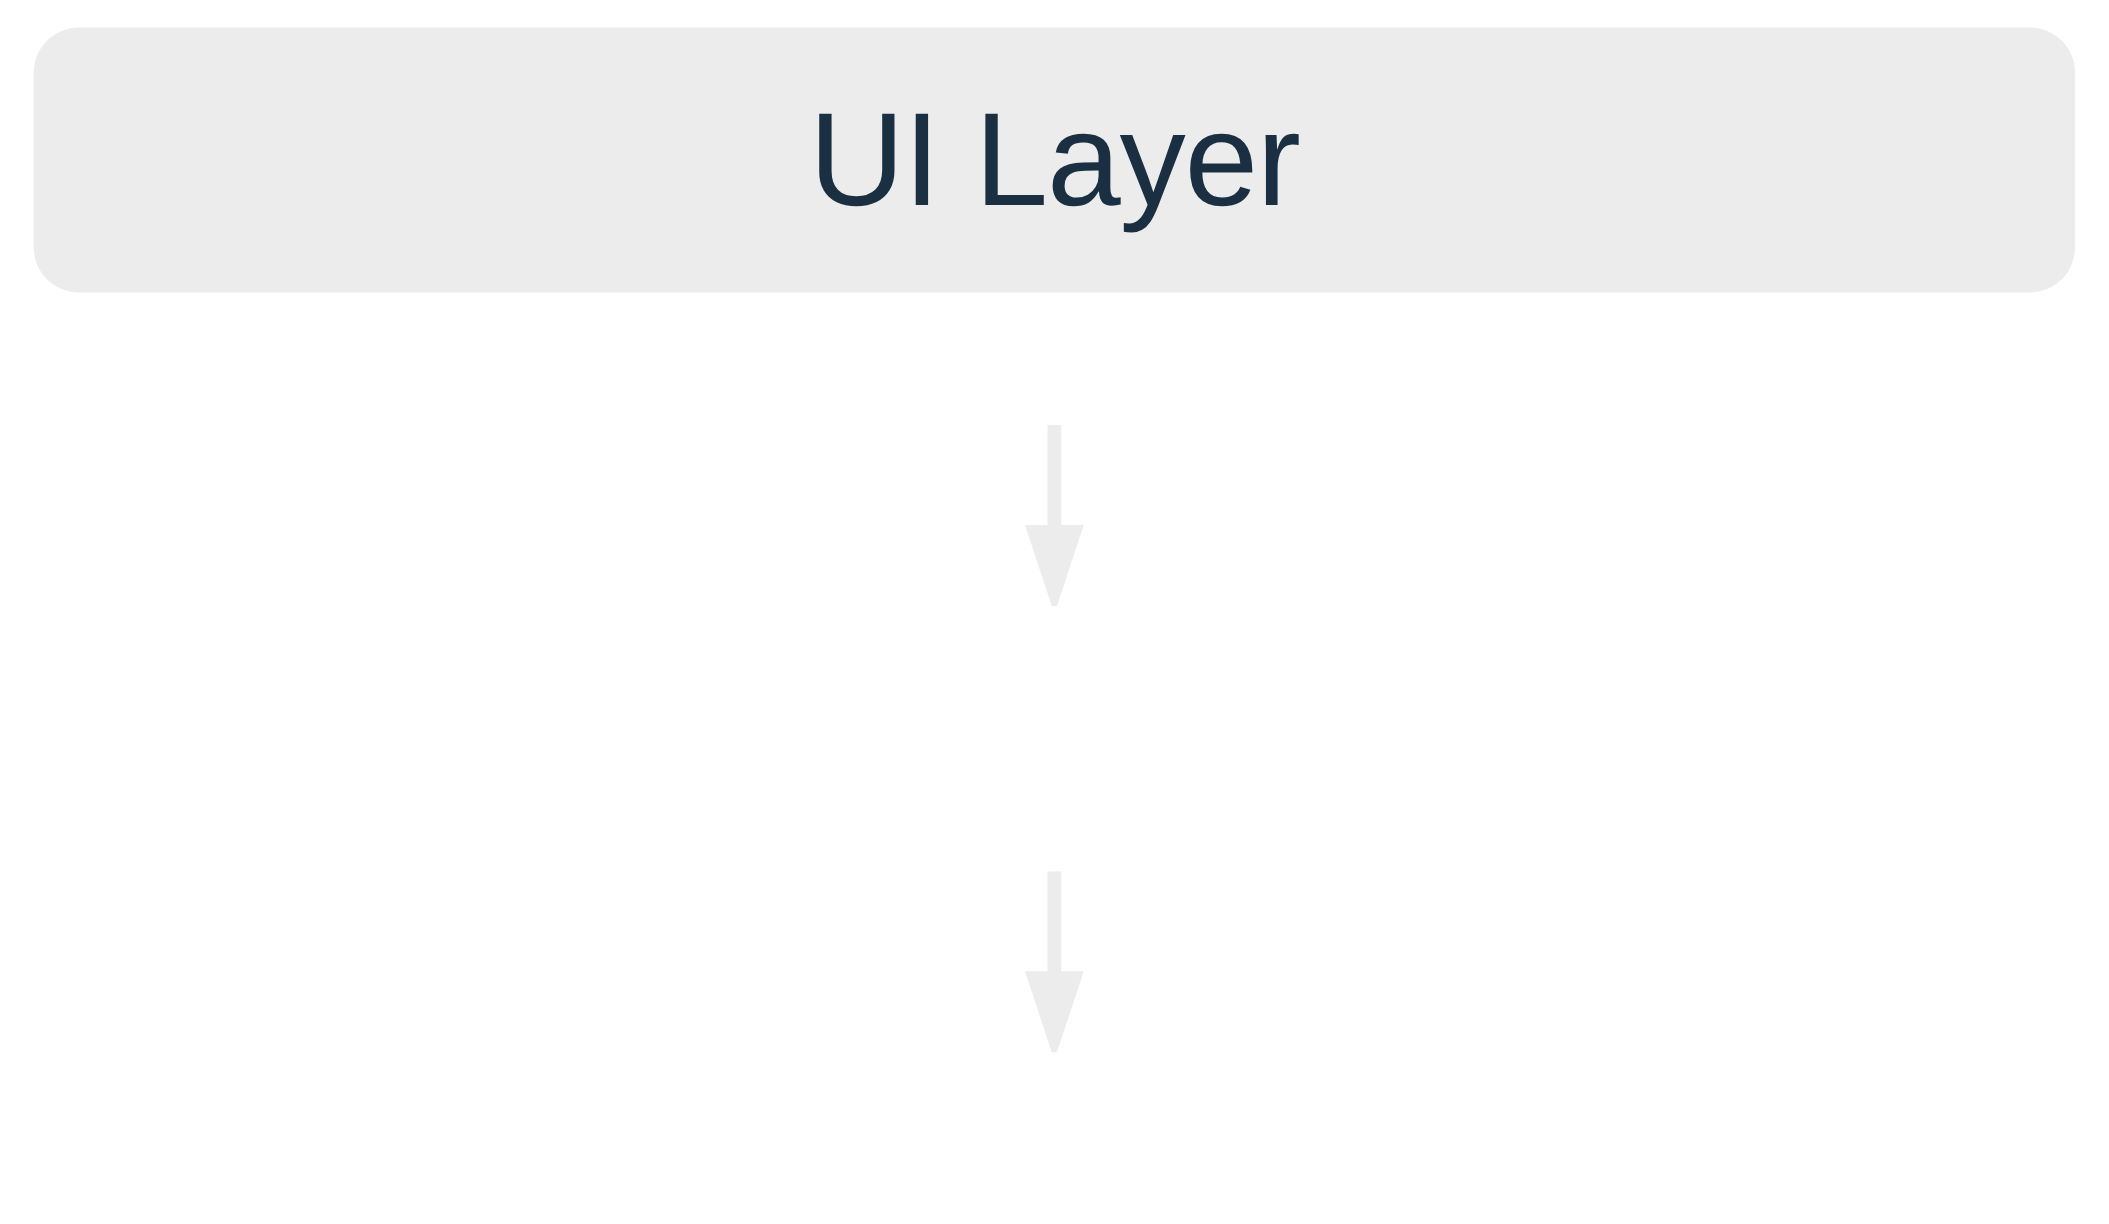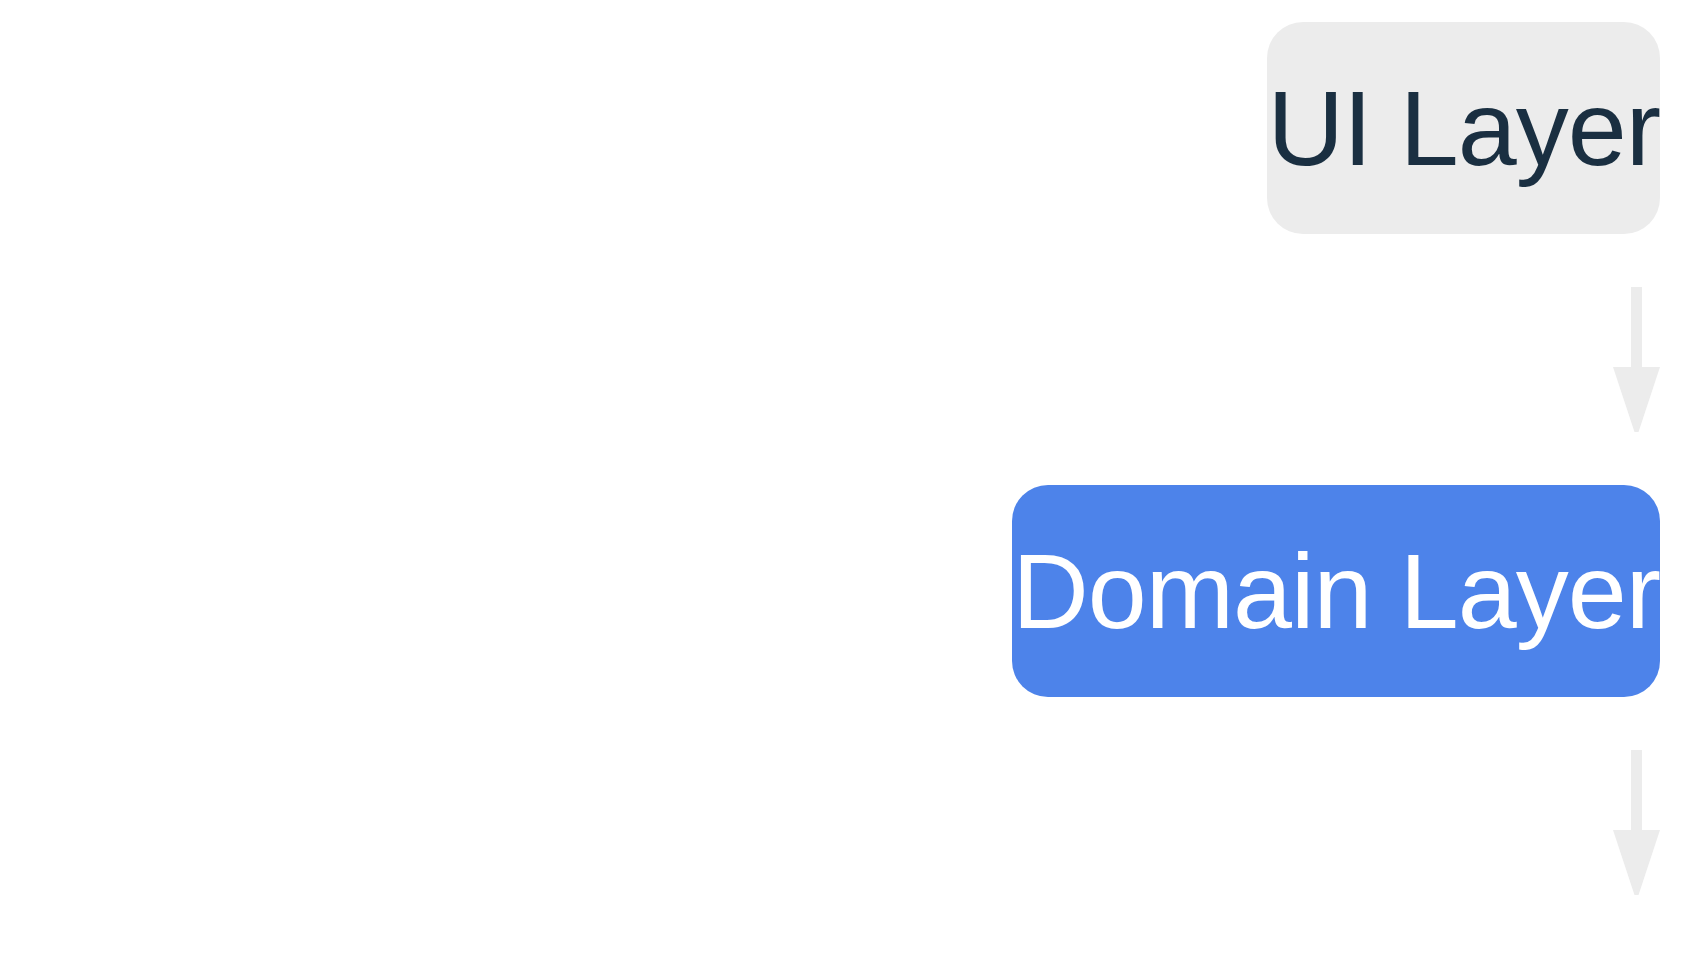--- a/index.html
+++ b/index.html
@@ -11,21 +11,20 @@
     position: relative;
     width: 1687px;
     height: 979px;
     box-sizing: border-box;
     padding: 22px 27px 31px 27px;
     display: flex;
     flex-direction: column;
     font-family: "Liberation Sans", sans-serif;
     background: #ffffff;
     overflow: hidden;
-    align-items: flex-end;
   }
   .layer-box {
     height: 212px;
     flex: 0 0 auto;
     border-radius: 36px;
     display: flex;
     align-items: center;
     justify-content: center;
   }
   .layer-box.muted {
@@ -66,23 +65,20 @@
     <span class="layer-label">UI Layer</span>
   </div>
 
   <div class="arrow-wrap">
     <svg class="arrow-svg" width="47" height="145" viewBox="0 0 47 145" aria-hidden="true">
       <rect class="arrow-shape" x="18" y="0" width="11" height="84"></rect>
       <polygon class="arrow-shape" points="0,80 47,80 25.5,145 21.5,145"></polygon>
     </svg>
   </div>
 
-  <div class="layer-box accent">
-    <span class="layer-label">Domain Layer</span>
-  </div>
 
   <div class="arrow-wrap">
     <svg class="arrow-svg" width="47" height="145" viewBox="0 0 47 145" aria-hidden="true">
       <rect class="arrow-shape" x="18" y="0" width="11" height="84"></rect>
       <polygon class="arrow-shape" points="0,80 47,80 25.5,145 21.5,145"></polygon>
     </svg>
   </div>
 
 
 </div>

